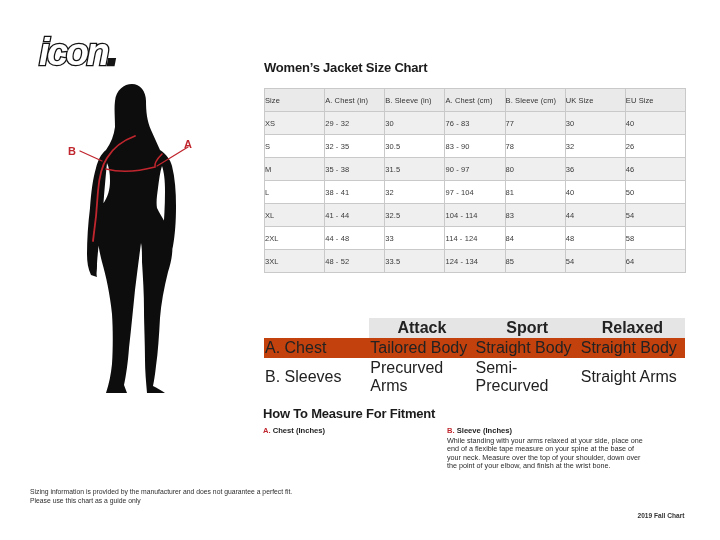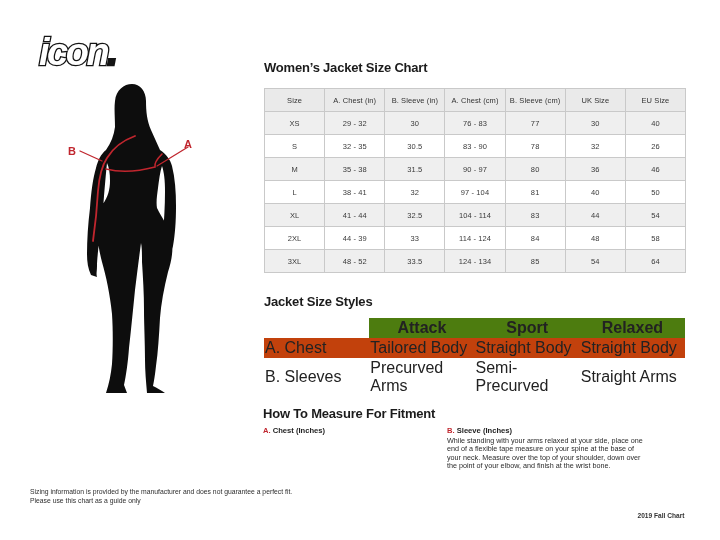--- a/index.html
+++ b/index.html
@@ -10,30 +10,30 @@
   .abs { position:absolute; }
 
   
   .sec-title { font-size:13px; font-weight:bold; color:#1b1b1b; letter-spacing:-0.2px; }
 
   
   table { border-collapse:collapse; table-layout:fixed; }
   table.data-table { border:1px solid #bfbfbf; }
   .data-table th, .data-table td {
     border:1px solid #c9c9c9; height:22px; padding:0;
-    font-size:7.5px; font-weight:normal; text-align:center;
+    font-size:7.5px; font-weight:normal; text-align:left;
     vertical-align:middle; color:#3a3a3a; letter-spacing:0.1px;
   }
   #size-table { width:422px; }
   #size-table thead th { background:#eaeaea; color:#333; }
   #size-table tbody tr:nth-child(odd) td { background:#efefef; }
   #size-table tbody tr:nth-child(even) td { background:#ffffff; }
 
   #styles-table { width:421px; border:none; }
-  #styles-table thead th { background:#4d7c0f; }
+  #styles-table thead th { background:#e5e5e5; }
   #styles-table thead th.blank { border:none; background:transparent; }
   #styles-table tbody tr:nth-child(1) td { background:#c2410c; }
   #styles-table tbody tr:nth-child(2) td { background:#ffffff; }
 
   
   .measure-col { width:192px; }
   .measure-label { font-size:7.6px; font-weight:bold; color:#1d1d1d; margin-bottom:2px; }
   .measure-label .marker { color:#c0262e; }
   .measure-text { font-size:7.2px; line-height:1.17; color:#2a2a2a; }
 
@@ -135,40 +135,39 @@
           <td>XL</td>
           <td>41 - 44</td>
           <td>32.5</td>
           <td>104 - 114</td>
           <td>83</td>
           <td>44</td>
           <td>54</td>
         </tr>
         <tr>
           <td>2XL</td>
-          <td>44 - 39</td>
+          <td>44 - 48</td>
           <td>33</td>
           <td>114 - 124</td>
           <td>84</td>
           <td>48</td>
           <td>58</td>
         </tr>
         <tr>
           <td>3XL</td>
           <td>48 - 52</td>
           <td>33.5</td>
           <td>124 - 134</td>
           <td>85</td>
           <td>54</td>
           <td>64</td>
         </tr>
       </tbody>
     </table>
 
-  <div class="abs sec-title" style="left:264px; top:294px;">Jacket Size Styles</div>
 
   <table id="styles-table" class="abs" style="left:264px; top:318px;" data-table="styles_table">
       <thead>
         <tr>
           <th class="blank"></th>
           <th>Attack</th>
           <th>Sport</th>
           <th>Relaxed</th>
         </tr>
       </thead>

